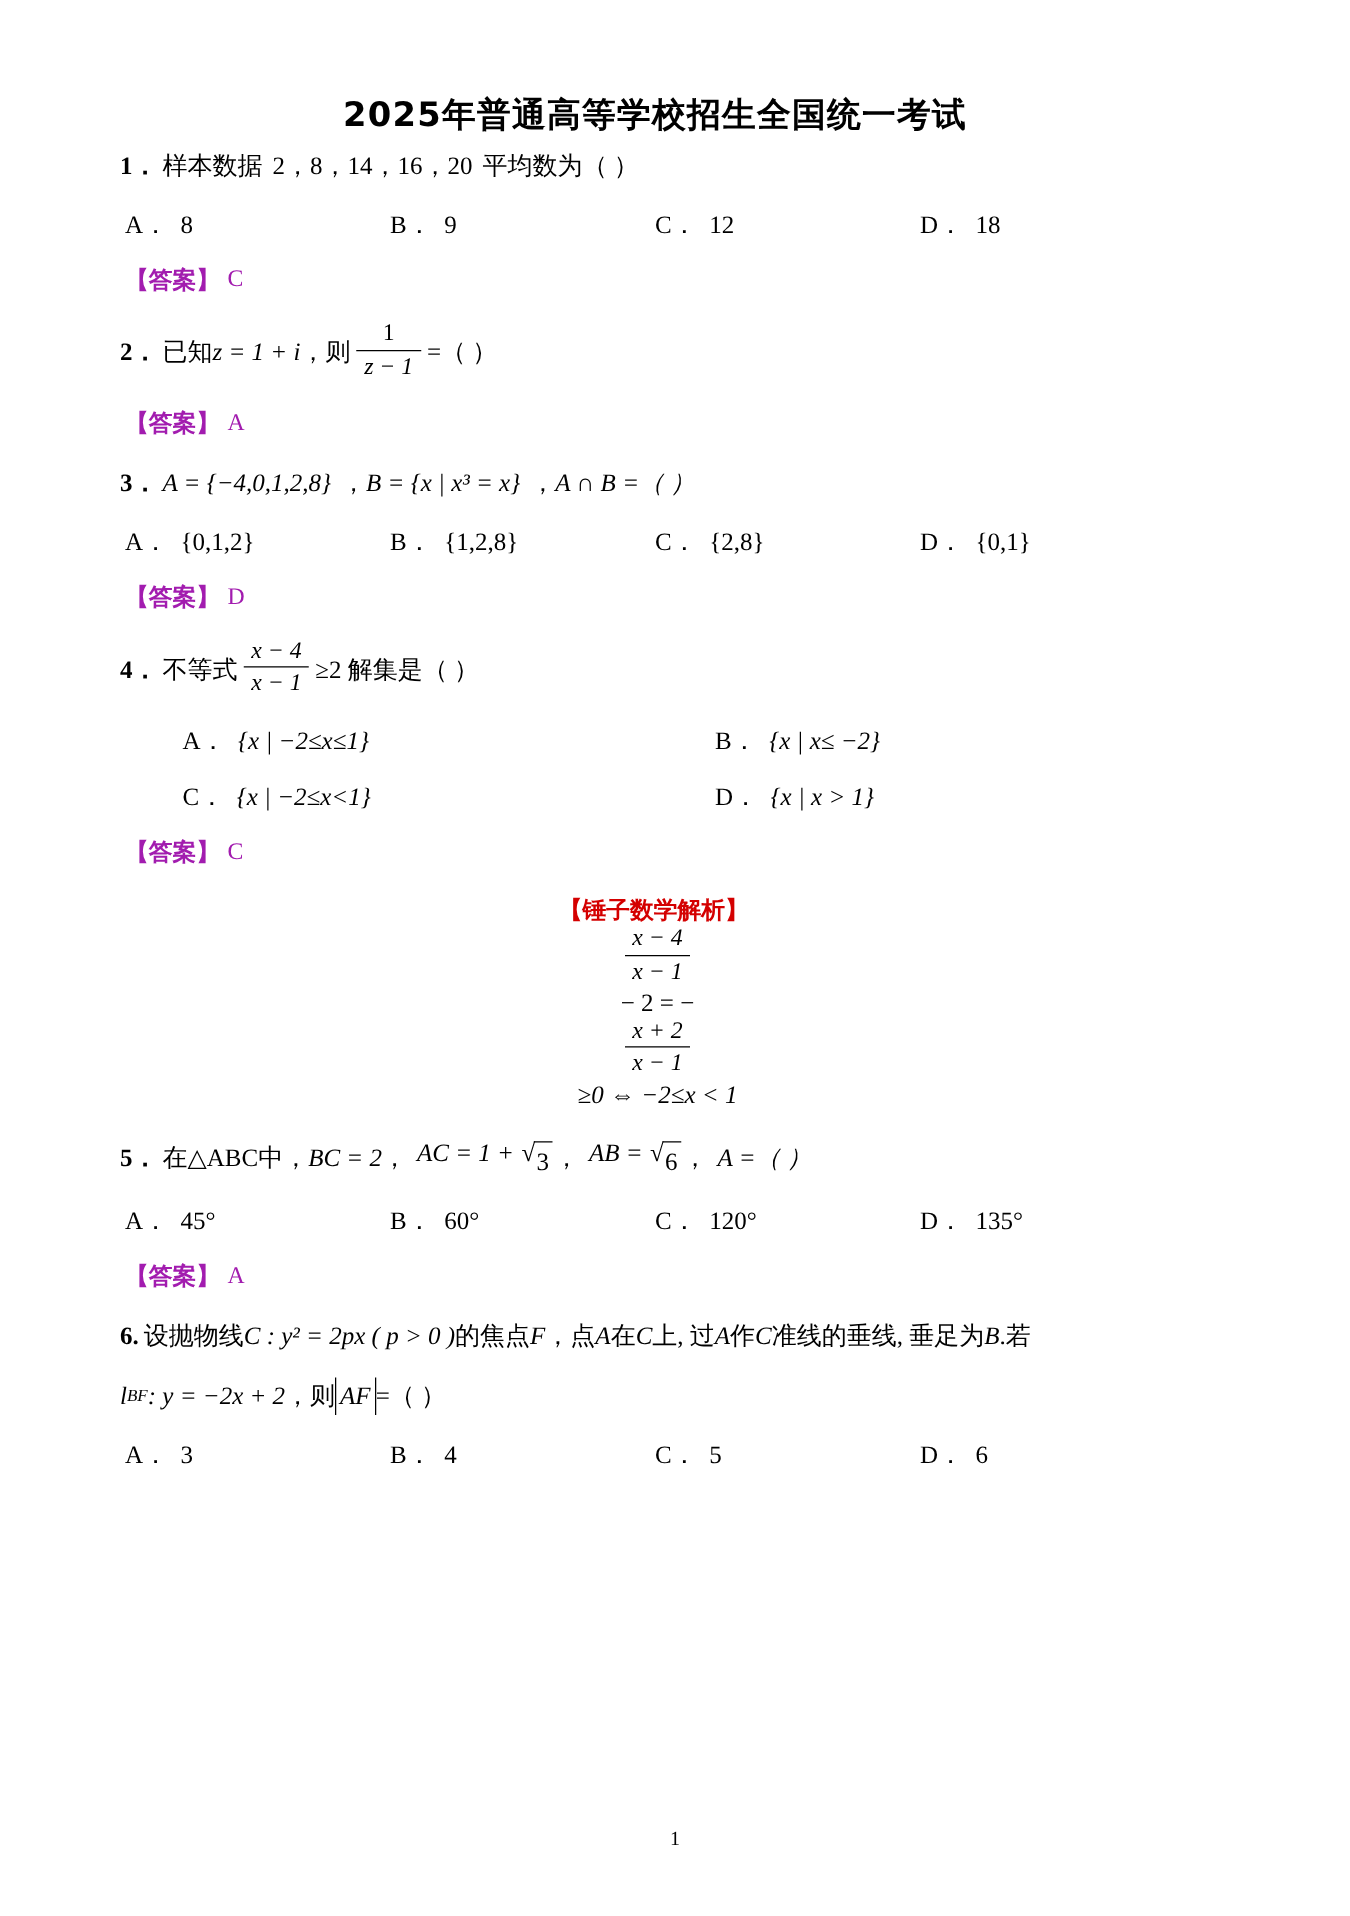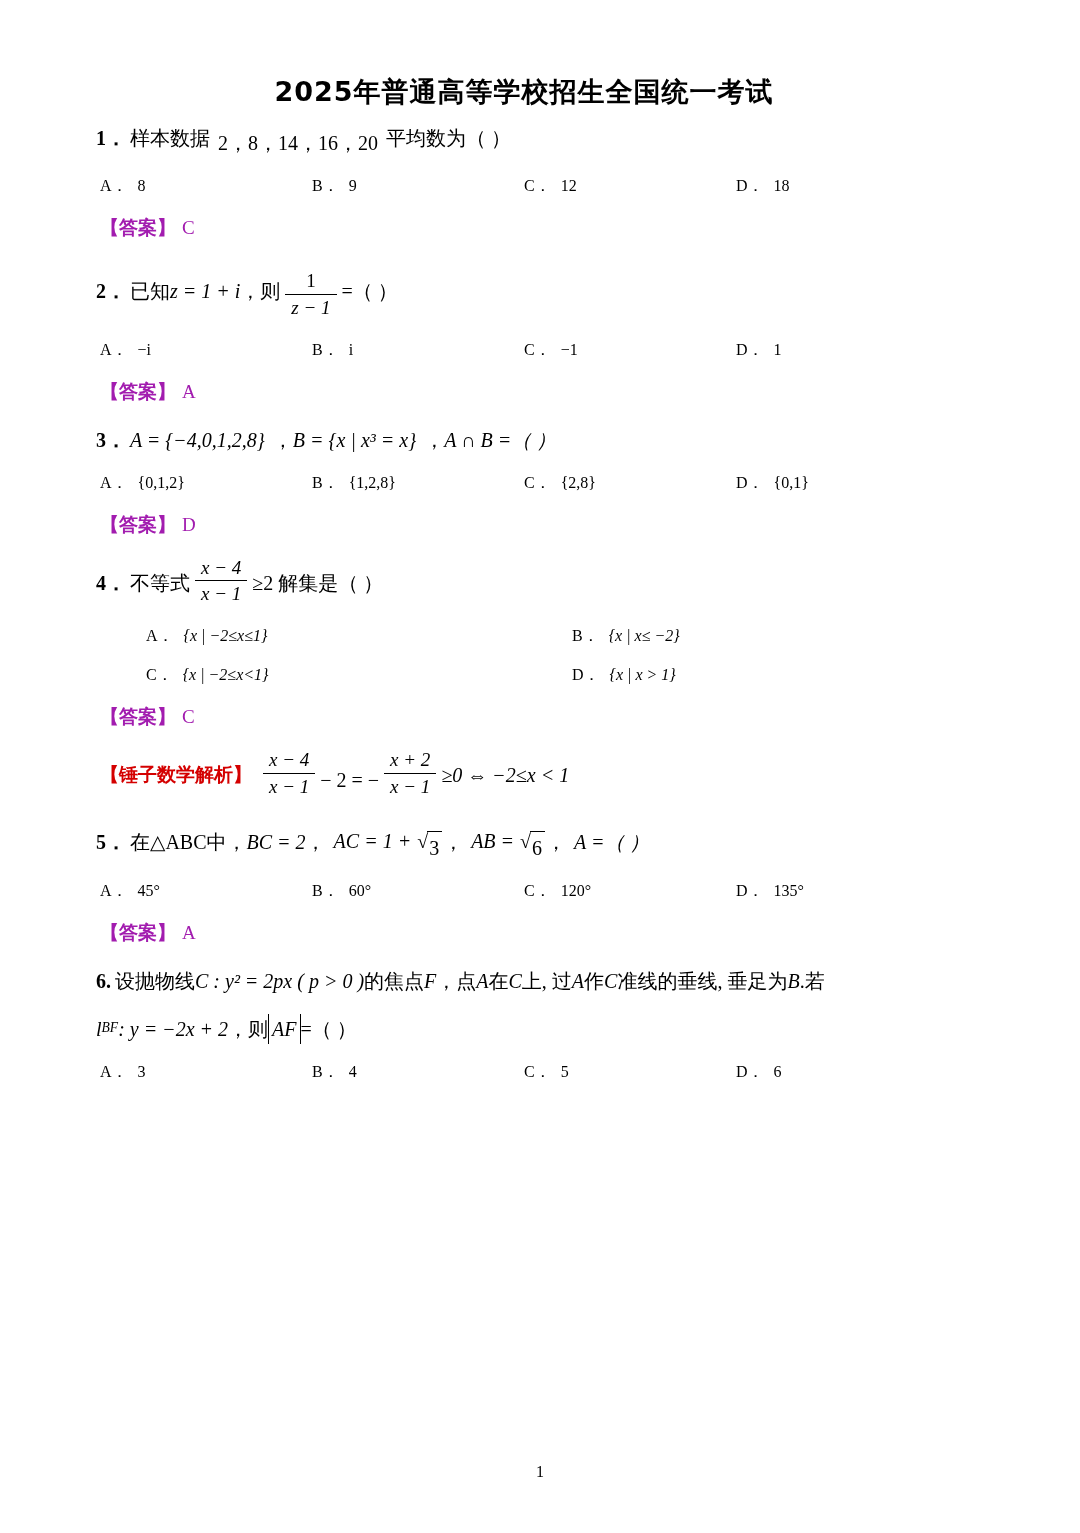--- a/index.html
+++ b/index.html
@@ -47,21 +47,21 @@
     align-items: center;
     flex-wrap: wrap;
   }
   .qnum {
     font-weight: bold;
     margin-right: 4px;
     font-family: "Liberation Serif", serif;
   }
   .opts {
     display: flex;
-    font-size: 16px;
+    font-size: 20px;
     margin: 0 0 18px 0;
     padding-left: 4px;
   }
   .opts.four > div { width: 212px; }
   .opts.two > div { width: 460px; margin-left: 46px; }
   .opt-lbl { margin-right: 10px; }
   .answer {
     font-size: 19px;
     color: #a21caf;
     margin: 0 0 20px 0;
@@ -77,30 +77,31 @@
   .answer .val {
     font-family: "Liberation Serif", serif;
   }
   .analysis {
     font-size: 20px;
     margin: 0 0 20px 0;
     padding-left: 4px;
     display: flex;
     align-items: center;
     flex-wrap: wrap;
+    flex-direction: column;
   }
   .analysis .tag {
     color: #d40000;
     font-family: "DejaVu Sans", "Liberation Sans", sans-serif;
     font-weight: bold;
     font-size: 19px;
     margin-right: 6px;
   }
   .math { font-family: "Liberation Serif", "DejaVu Serif", serif; font-style: italic; }
-  .up { font-style: normal; margin-top: 10px; }
+  .up { font-style: normal; }
   .frac {
     display: inline-flex;
     flex-direction: column;
     vertical-align: middle;
     text-align: center;
     margin: 0 5px;
     position: relative;
     top: -2px;
   }
   .frac .num {
@@ -169,26 +170,20 @@
   <div class="qline">
     <span class="qnum">2．</span>
     <span>已知</span>
     <span class="math">z = 1 + i</span>
     <span>，则</span>
     <span class="frac">
       <span class="num math up">1</span>
       <span class="den math">z − 1</span>
     </span>
     <span>=（      ）</span>
-  </div>
-  <div class="opts four">
-    <div><span class="opt-lbl">A．</span><span class="math up">−i</span></div>
-    <div><span class="opt-lbl">B．</span><span class="math up">i</span></div>
-    <div><span class="opt-lbl">C．</span><span class="math up">−1</span></div>
-    <div><span class="opt-lbl">D．</span><span class="math up">1</span></div>
   </div>
   <div class="answer">
     <span class="tag">【答案】</span>
     <span class="val">A</span>
   </div>
 
   <div class="qline">
     <span class="qnum">3．</span>
     <span class="math">A = {−4,0,1,2,8}</span>
     <span class="sp"></span>

